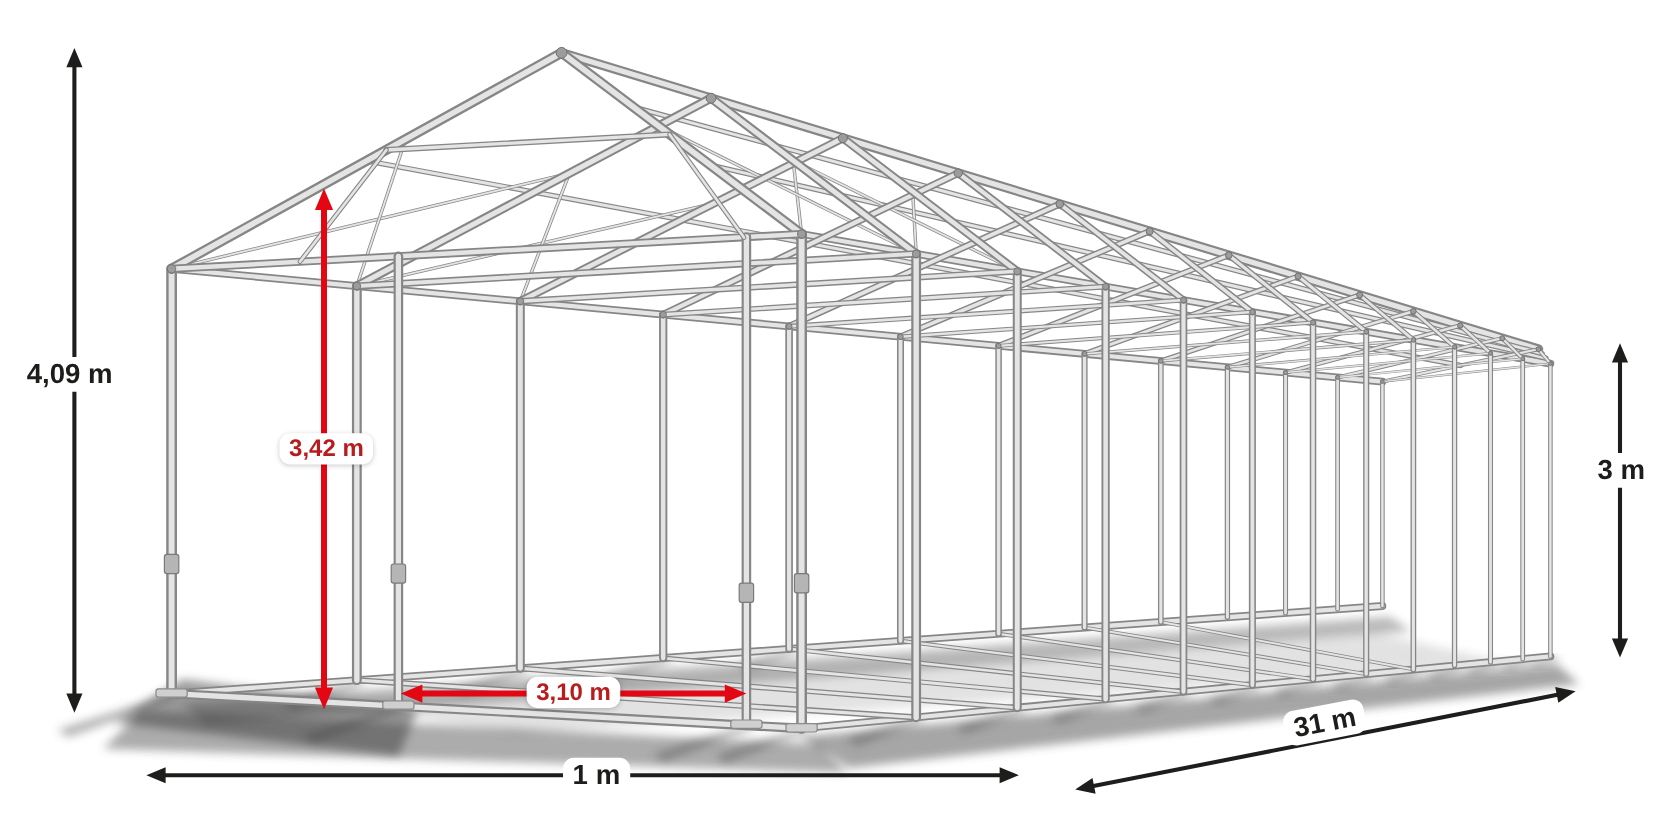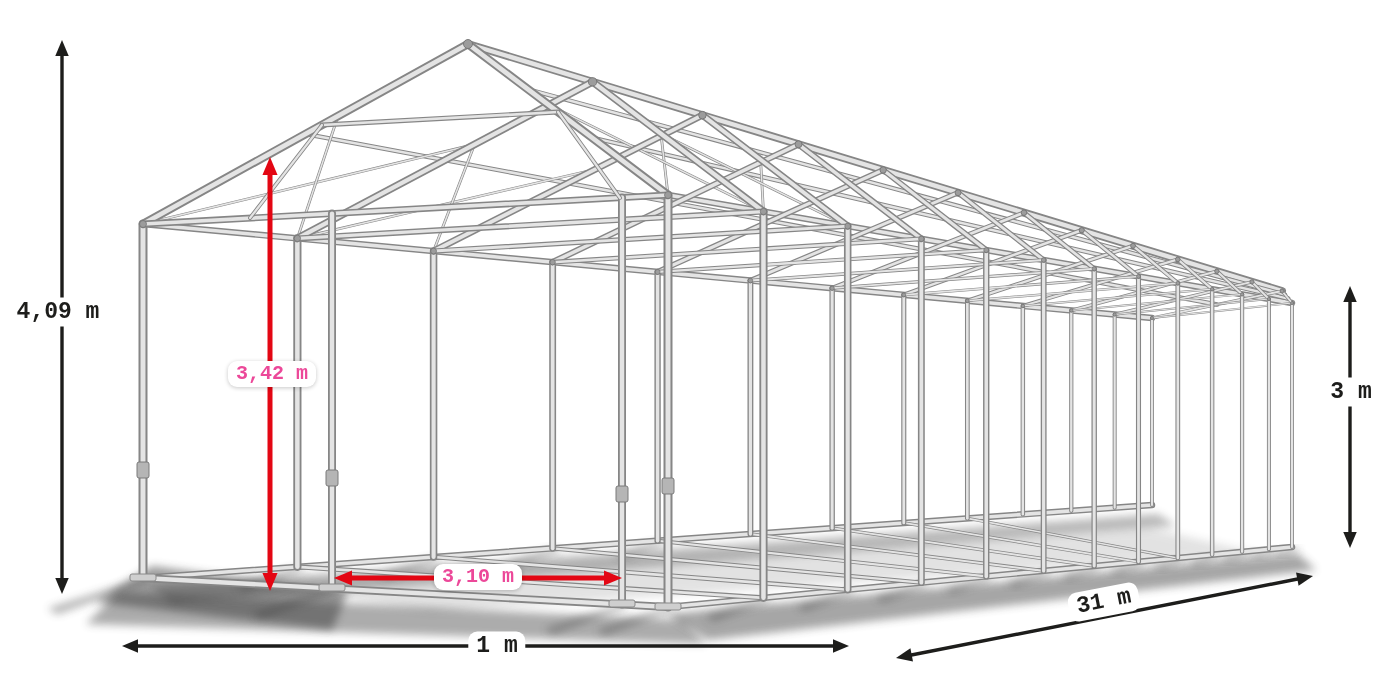--- a/index.html
+++ b/index.html
@@ -1,27 +1,27 @@
 <!DOCTYPE html>
 <html><head>
 <meta charset="utf-8">
 <style>
   html,body{margin:0;padding:0;background:#ffffff;}
   .stage{
     position:relative;width:1400px;height:700px;background:#ffffff;overflow:hidden;
-    font-family:Liberation Mono, monospace;
+    font-family:Liberation Sans, sans-serif;
   }
   .stage svg{position:absolute;left:0;top:0;}
   .dim-label{
     position:absolute;transform:translate(-50%,-50%);
     background:#ffffff;font-weight:700;white-space:nowrap;line-height:1;
     padding:3px 8px;border-radius:9px;z-index:5;
   }
   .dim-black{color:#1d1d1b;font-size:23px;}
-  .dim-red{color:#ec4899;font-size:20px;box-shadow:0 1px 4px rgba(0,0,0,.22);}
+  .dim-red{color:#b91c1c;font-size:20px;box-shadow:0 1px 4px rgba(0,0,0,.22);}
   .dim-rot{transform:translate(-50%,-50%) rotate(-11deg);}
 </style>
 </head>
 <body>
 
 <div class="stage">
   <svg id="scene" width="1400" height="700" viewBox="0 0 1400 700">
       <defs>
         <filter id="soft" x="-30%" y="-30%" width="160%" height="160%">
           <feGaussianBlur stdDeviation="4"></feGaussianBlur>

